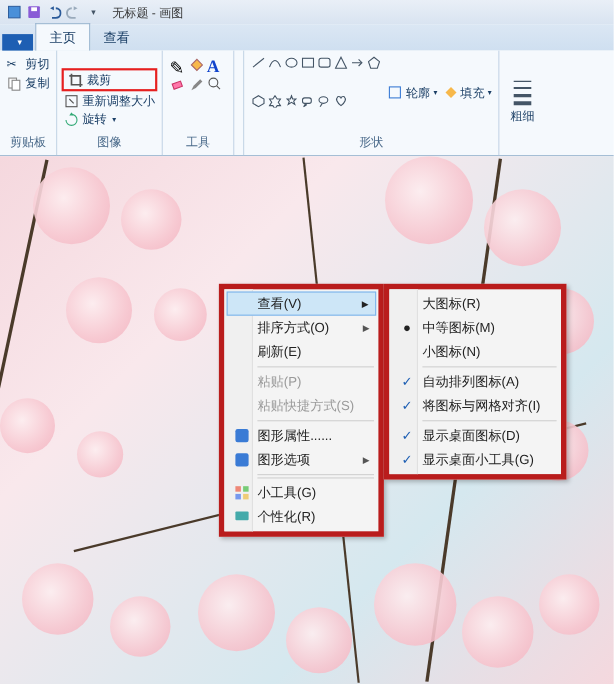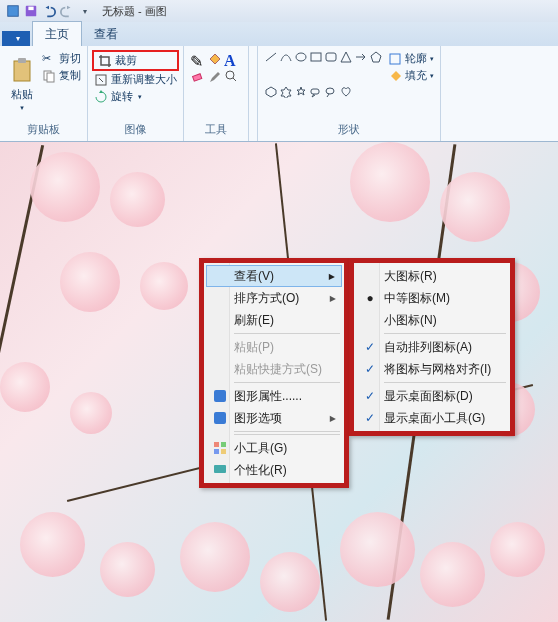--- a/index.html
+++ b/index.html
@@ -21,21 +21,21 @@
   .ribbon { height: 96px; background: #f5f9fd; border-bottom: 1px solid #9db7d1; display: flex; }
   .group { border-right: 1px solid #c5d5e6; padding: 2px 4px; display: flex; flex-direction: column; }
   .group-body { flex: 1; display: flex; }
   .group-label { text-align: center; font-size: 11px; color: #4a6a8a; padding: 2px 0; }
   
   .big-btn { display: flex; flex-direction: column; align-items: center; justify-content: center; padding: 2px 6px; font-size: 11px; color: #1b3f66; }
   .big-btn span { margin-top: 2px; }
   .small-row { display: flex; align-items: center; font-size: 11px; color: #1b3f66; padding: 1px 2px; gap: 3px; }
   .mini-icon { width: 14px; height: 14px; display: inline-block; }
   
-  .highlight-red { border: 2px solid #e62020; }
+  .highlight-red { border: 2px solid #e62020; margin-top: 12px; }
   
   
   .shapes { display: flex; flex-wrap: wrap; width: 124px; padding: 2px; gap: 1px; }
   .shape-cell { width: 14px; height: 14px; border: 1px solid transparent; display: flex; align-items: center; justify-content: center; }
   .shape-cell svg { width: 12px; height: 12px; }
   
   
   .canvas-area { position: absolute; left: 0; top: 142px; right: 0; bottom: 0; background: linear-gradient(135deg,#f5d8de 0%,#f9e8ec 30%,#d5e8ef 70%,#f5d8de 100%); overflow: hidden; }
   .blossom { position: absolute; border-radius: 50%; background: radial-gradient(circle at 40% 40%, #fdeef0 0%, #f7c7d0 60%, #f2b1be 100%); opacity: .9; }
   .branch { position: absolute; background: #4a3a2a; }
@@ -87,28 +87,20 @@
 <div class="tabs">
   <div class="file-btn"></div>
   <div class="tab active">主页</div>
   <div class="tab">查看</div>
 </div>
 
 <div class="ribbon">
 
   <div class="group">
     <div class="group-body">
-      <div class="big-btn">
-        <svg width="24" height="28" viewBox="0 0 24 28">
-            <rect x="4" y="4" width="16" height="20" fill="#e2c27a" stroke="#a8872f"></rect>
-            <rect x="8" y="1" width="8" height="5" rx="1" fill="#aaa"></rect>
-          </svg>
-        <span>粘贴</span>
-        <span style="font-size:7px">▾</span>
-      </div>
       <div style="display:flex;flex-direction:column;justify-content:flex-start;padding:2px 0">
         <div class="small-row">
             <span class="mini-icon">✂</span>
             <span>剪切</span>
           </div>
         <div class="small-row">
             <span class="mini-icon"><svg viewBox="0 0 14 14">
                 <rect x="2" y="2" width="7" height="9" fill="#fff" stroke="#888"></rect>
                 <rect x="5" y="4" width="7" height="9" fill="#fff" stroke="#888"></rect>
               </svg></span>
@@ -242,40 +234,54 @@
               <ellipse cx="5" cy="5" rx="4" ry="3" stroke="#456" fill="none"></ellipse>
               <path d="M4 8l-2 3" stroke="#456"></path>
             </svg>
           </div>
         <div class="shape-cell">
             <svg>
               <path d="M6 10C2 7 1 4 3 2c2-1 3 1 3 1s1-2 3-1c2 2 1 5-3 8z" stroke="#456" fill="none"></path>
             </svg>
           </div>
       </div>
-      <div style="display:flex;flex-direction:column;padding:2px 0">
+      <div style="display:flex;flex-direction:row;padding:2px 0">
         <div class="small-row">
             <span class="mini-icon"><svg viewBox="0 0 14 14">
                 <rect x="2" y="2" width="10" height="10" fill="none" stroke="#3a7bd5"></rect>
               </svg></span>
             <span>轮廓</span>
             <span style="font-size:7px">▾</span>
           </div>
         <div class="small-row">
             <span class="mini-icon"><svg viewBox="0 0 14 14">
                 <path d="M3 7l5-5 5 5-5 5z" fill="#f7b84a"></path>
               </svg></span>
             <span>填充</span>
             <span style="font-size:7px">▾</span>
           </div>
       </div>
     </div>
     <div class="group-label">形状</div>
   </div>
 
+  <div class="group" style="border-right:none">
+    <div class="group-body">
+      <div class="big-btn">
+        <svg width="20" height="26" viewBox="0 0 20 26">
+            <line x1="2" y1="4" x2="18" y2="4" stroke="#456" stroke-width="1"></line>
+            <line x1="2" y1="10" x2="18" y2="10" stroke="#456" stroke-width="2"></line>
+            <line x1="2" y1="17" x2="18" y2="17" stroke="#456" stroke-width="3"></line>
+            <line x1="2" y1="24" x2="18" y2="24" stroke="#456" stroke-width="4"></line>
+          </svg>
+        <span>粗细</span>
+      </div>
+    </div>
+    <div class="group-label"></div>
+  </div>
 </div>
 
 <div class="canvas-area">
   <div class="branch" style="left:10px;top:0;width:3px;height:300px;transform:rotate(12deg)"></div>
   <div class="branch" style="left:300px;top:0;width:2px;height:480px;transform:rotate(-6deg)"></div>
   <div class="branch" style="left:420px;top:0;width:3px;height:480px;transform:rotate(8deg)"></div>
   <div class="branch" style="left:60px;top:300px;width:480px;height:2px;transform:rotate(-14deg)"></div>
   <div class="blossom" style="left:30px;top:10px;width:70px;height:70px"></div>
   <div class="blossom" style="left:110px;top:30px;width:55px;height:55px"></div>
   <div class="blossom" style="left:60px;top:110px;width:60px;height:60px"></div>

